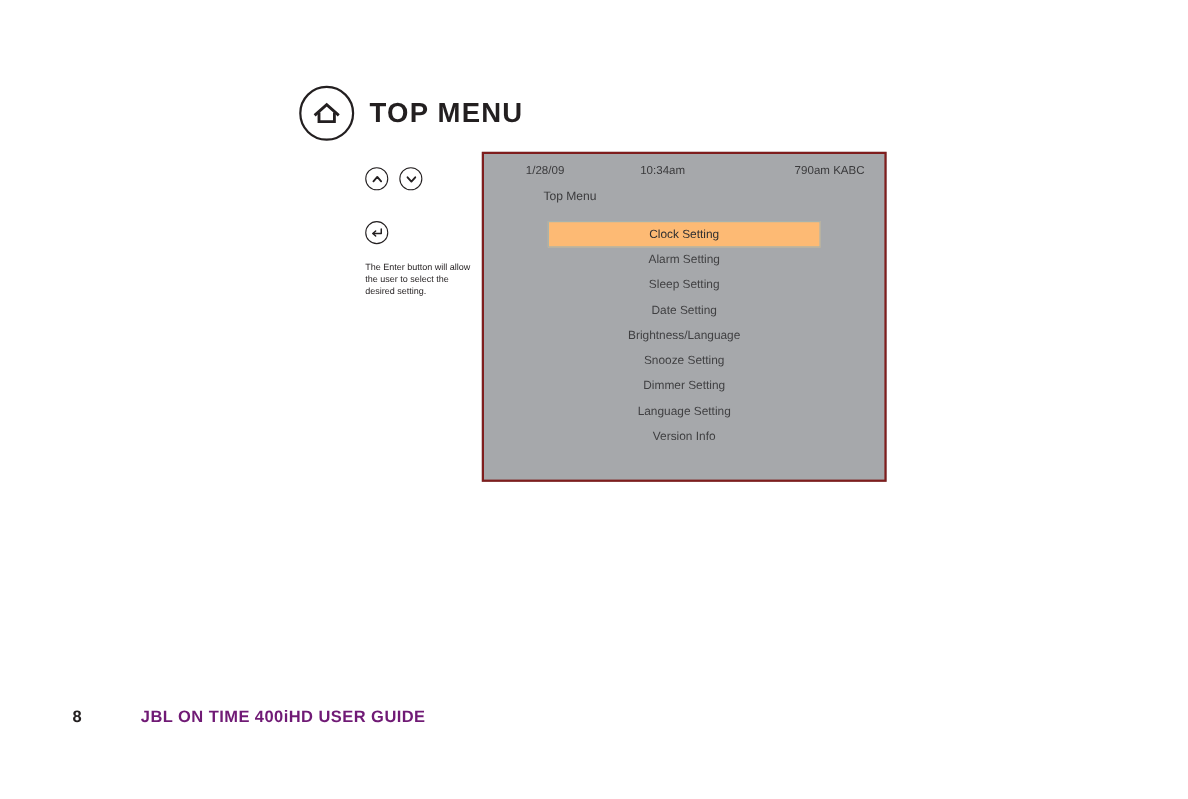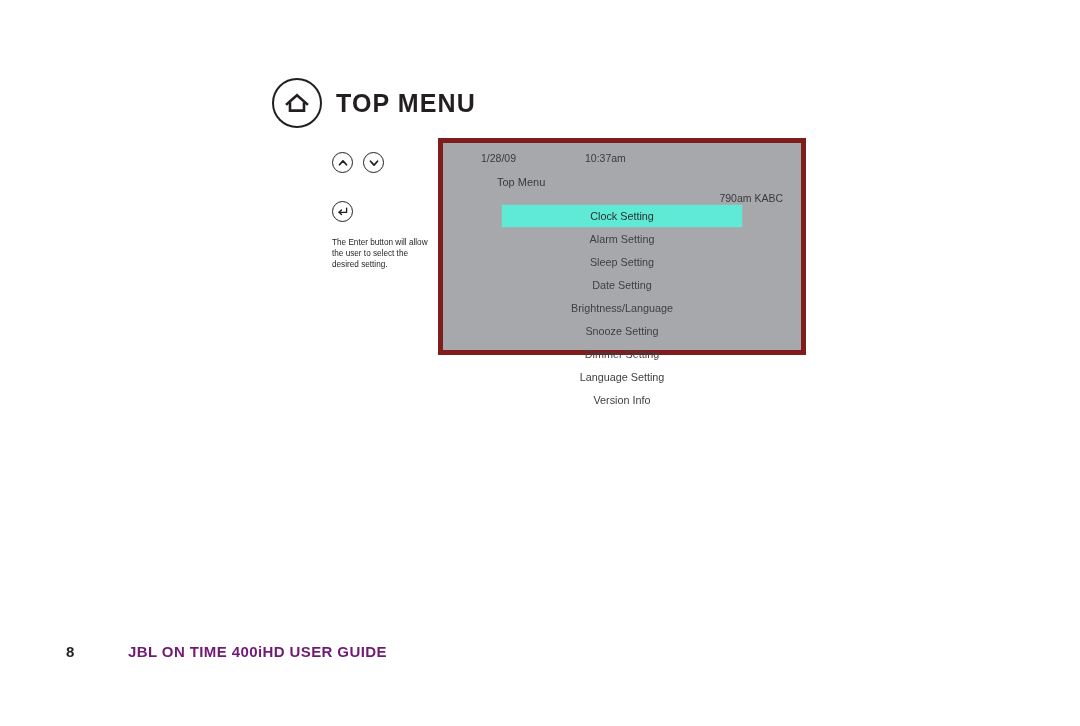--- a/index.html
+++ b/index.html
@@ -75,40 +75,40 @@
   }
   #enter-block { margin-top: 28px; }
   #enter-block .annotation-text { margin-top: 16px; }
 
   
   #lcd-panel {
     position: absolute;
     left: 438px;
     top: 138px;
     width: 368px;
-    height: 217px;
+    height: 300px;
     background: #a6a8ab;
-    border: 5px solid #7f1d1d;
+    border: 2px solid #7f1d1d;
     box-sizing: border-box;
     font-family: "Liberation Sans", sans-serif;
   }
   #lcd-statusbar {
     position: relative;
     height: 24px;
   }
   .status-item {
     position: absolute;
     top: 9px;
     font-size: 10.5px;
     color: #3a3a3c;
     white-space: nowrap;
   }
   #status-date  { left: 38px; }
   #status-time  { left: 142px; }
-  #status-radio { right: 18px; margin-top: 40px; }
+  #status-radio { right: 18px; }
 
   #lcd-context {
     position: absolute;
     left: 54px;
     top: 33px;
     font-size: 11px;
     color: #3a3a3c;
   }
 
   #lcd-menu {
@@ -119,21 +119,21 @@
   }
   .menu-item {
     height: 23px;
     line-height: 23px;
     text-align: center;
     font-size: 10.8px;
     color: #3f3f41;
     box-sizing: border-box;
   }
   .menu-item.selected {
-    background: #5eead4;
+    background: #fdba74;
     border: 1px solid #9fb3b3;
     margin: 0 58px 0 58px;
     height: 24px;
     line-height: 22px;
     color: #2e2e30;
   }
 
   
   #footer {
     position: absolute;
@@ -197,21 +197,21 @@
     </div>
     <div class="annotation-text">The Enter button will allow the user to select the desired setting.</div>
   </div>
 
 </div>
 
 <div id="lcd-panel">
 
   <div id="lcd-statusbar">
     <div class="status-item" id="status-date">1/28/09</div>
-    <div class="status-item" id="status-time">10:37am</div>
+    <div class="status-item" id="status-time">10:34am</div>
     <div class="status-item" id="status-radio">790am KABC</div>
   </div>
 
   <div id="lcd-context">Top Menu</div>
 
   <div id="lcd-menu">
     <div class="menu-item selected">Clock Setting</div>
     <div class="menu-item">Alarm Setting</div>
     <div class="menu-item">Sleep Setting</div>
     <div class="menu-item">Date Setting</div>

